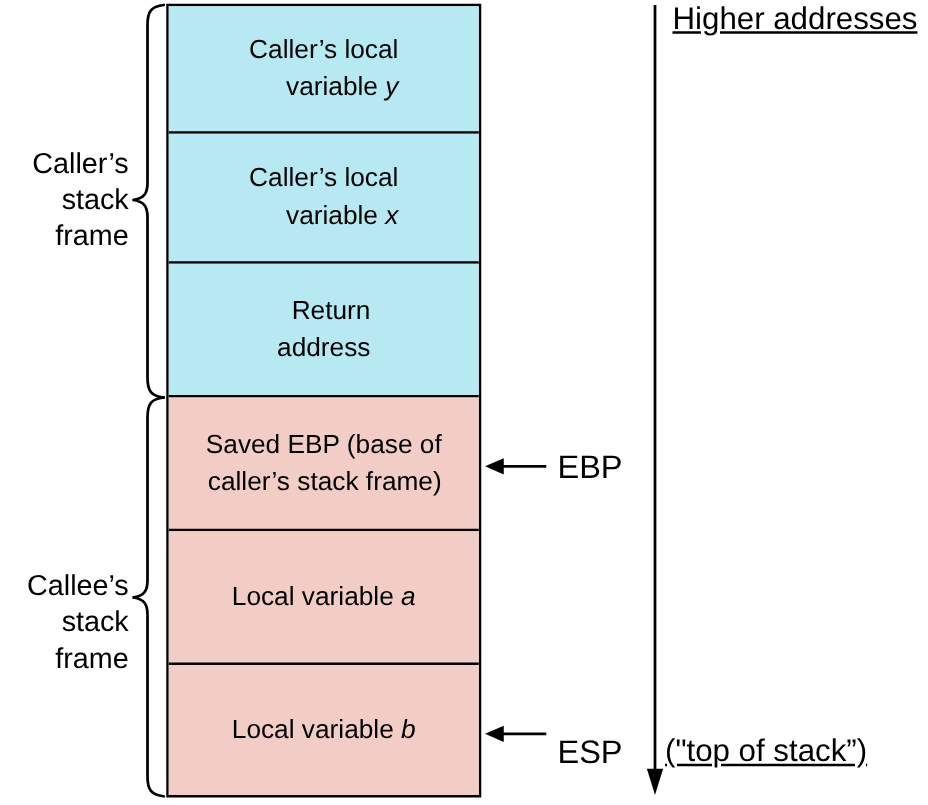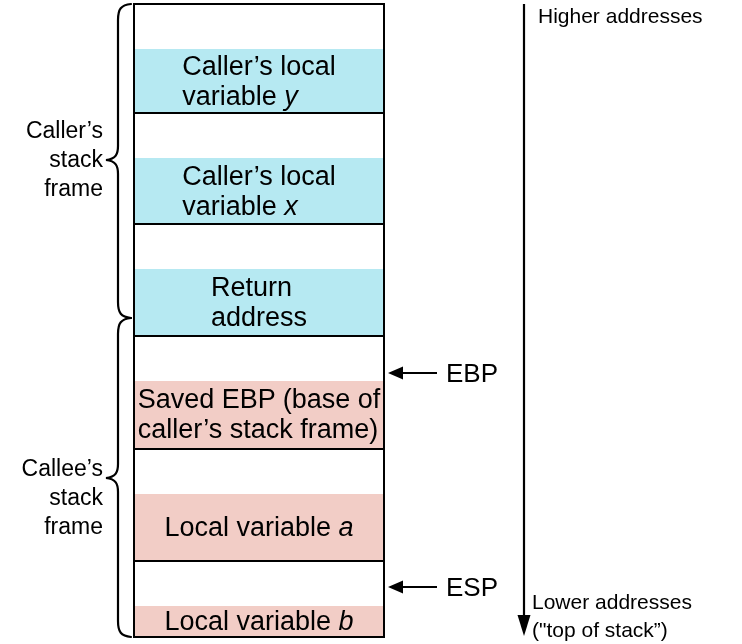--- a/index.html
+++ b/index.html
@@ -24,46 +24,46 @@
   .stack{
     position:absolute;left:133px;top:3px;width:252px;height:635px;
     border:2px solid var(--line);
     box-sizing:border-box;
     display:flex;flex-direction:column;
   }
   .row{
     display:flex;align-items:center;justify-content:center;
     box-sizing:border-box;
     border-bottom:2px solid var(--line);
-    text-align:left;
-    font-size:27px;line-height:30px;margin-top:44px;
+    text-align:right;
+    font-size:21px;line-height:30px;
   }
   .row:last-child{border-bottom:none;}
   .row.caller{background:var(--caller-fill);}
   .row.callee{background:var(--callee-fill);}
   .row-text .line{display:block;}
   .var{font-style:italic;}
 
   
   .group-label{
     position:absolute;left:0;width:103px;
     text-align:right;
     font-size:23px;line-height:29px;
   }
   .group-label .line{display:block;}
   #caller-frame-label{top:116px;}
   #callee-frame-label{top:434px;margin-top:20px;}
 
   
   .ptr-label{position:absolute;left:446px;font-size:26px;line-height:26px;}
   #ebp-label{top:360px;}
-  #esp-label{top:574px;}
+  #esp-label{top:588px;}
 
   
-  .axis-label{position:absolute;font-size:21px;line-height:27.5px;}
+  .axis-label{position:absolute;font-size:25px;line-height:27.5px;text-decoration:underline;}
   #higher-addresses-label{left:538px;top:2px;white-space:nowrap;}
   #lower-addresses-label{left:532px;top:588px;white-space:nowrap;}
   #lower-addresses-label .line{display:block;}
 </style>
 </head>
 <body>
 
 <div class="canvas">
 
   <svg class="overlay" viewBox="0 0 742 644" xmlns="http://www.w3.org/2000/svg">
@@ -142,17 +142,16 @@
     <span class="line">Callee’s</span>
     <span class="line">stack</span>
     <span class="line">frame</span>
   </div>
 
   <div class="ptr-label" id="ebp-label">EBP</div>
   <div class="ptr-label" id="esp-label">ESP</div>
 
   <div class="axis-label" id="higher-addresses-label">Higher addresses</div>
   <div class="axis-label" id="lower-addresses-label">
-    <span class="line">Lower addresses</span>
     <span class="line">("top of stack”)</span>
   </div>
 
 </div>
 
 </body></html>

